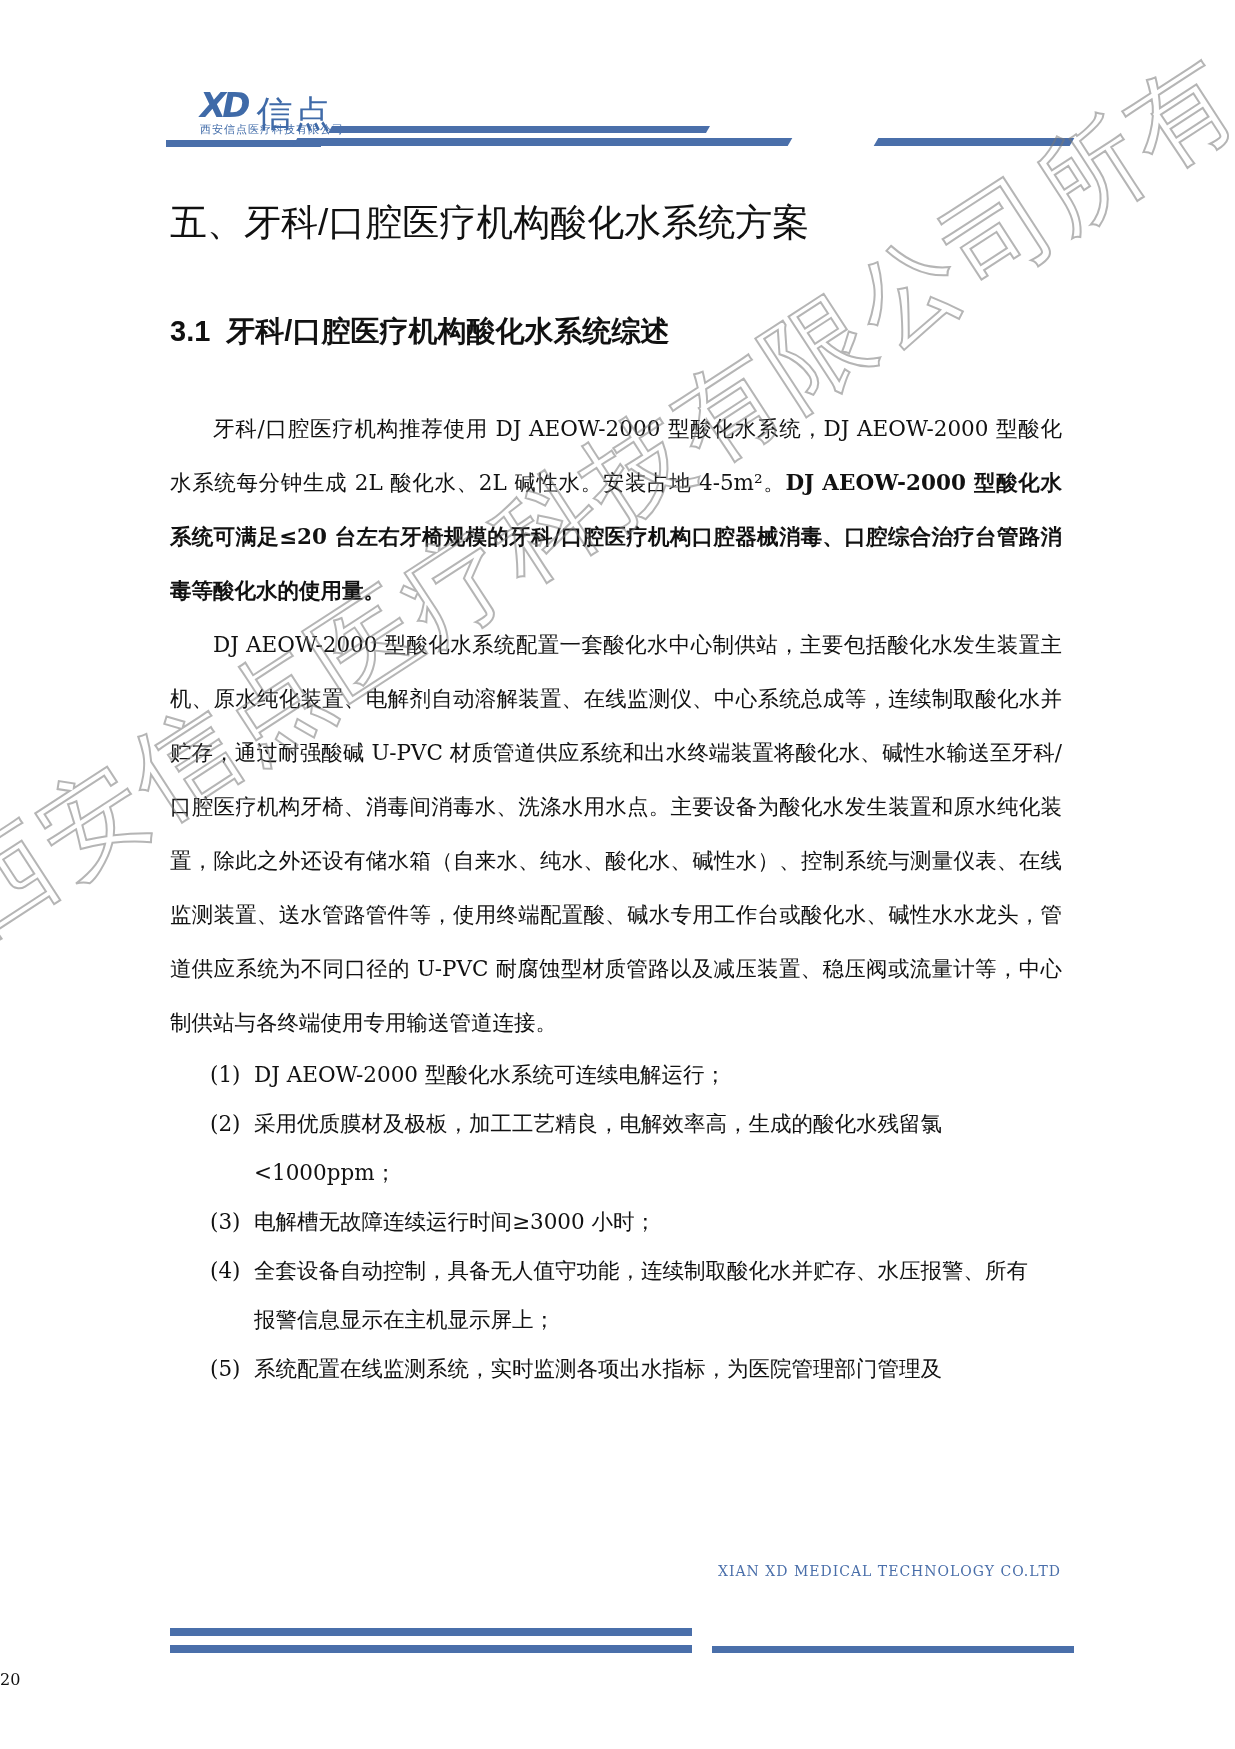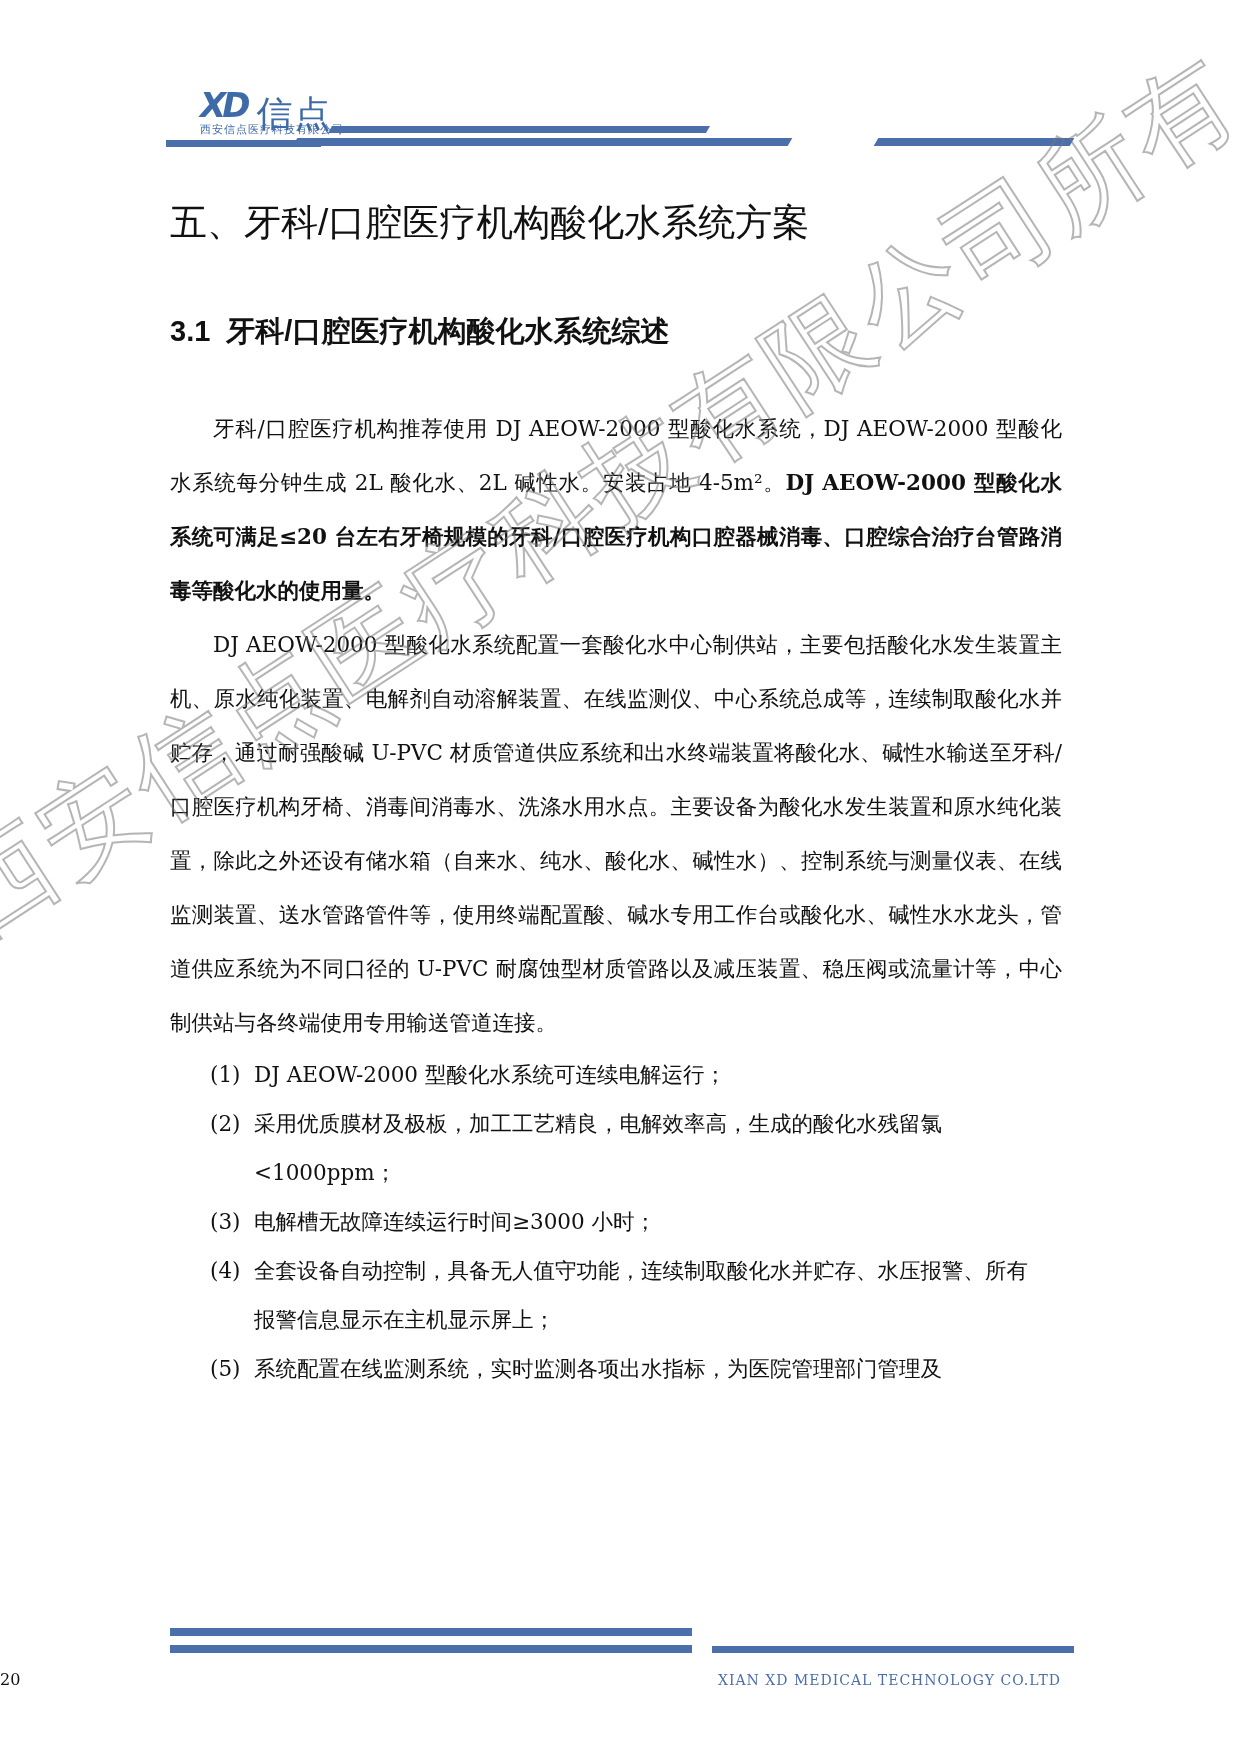--- a/index.html
+++ b/index.html
@@ -25,21 +25,21 @@
   .list { margin: 0; padding: 0; list-style: none; line-height: 49px; }
   .list li { display: flex; padding-left: 40px; }
   .list .idx { flex: 0 0 44px; }
   .list .txt { flex: 1; padding-right: 30px; }
 
   
   .watermark { position: absolute; left: -40px; top: 840px; transform: rotate(-33deg); transform-origin: left center; font-family: "DejaVu Sans", sans-serif; font-size: 104px; color: transparent; -webkit-text-stroke: 2px rgba(120,120,120,0.55); white-space: nowrap; letter-spacing: 4px; pointer-events: none; }
 
   
   .fbar { position: absolute; background: #4a6faa; }
-  .footer-text { position: absolute; left: 718px; top: 1672px; font-size: 14px; color: #4a6faa; letter-spacing: 1px; font-family: "DejaVu Serif", serif; }
+  .footer-text { position: absolute; left: 718px; top: 1563px; font-size: 14px; color: #4a6faa; letter-spacing: 1px; font-family: "DejaVu Serif", serif; }
   .page-num { position: absolute; left: 0; width: 1235px; text-align: left; top: 1670px; font-size: 16px; color: #111; }
 </style>
 </head>
 <body>
 
 <div class="header">
   <div class="logo">
     <span class="logo-mark">XD</span>
     <span class="logo-name">信点</span>
   </div>

